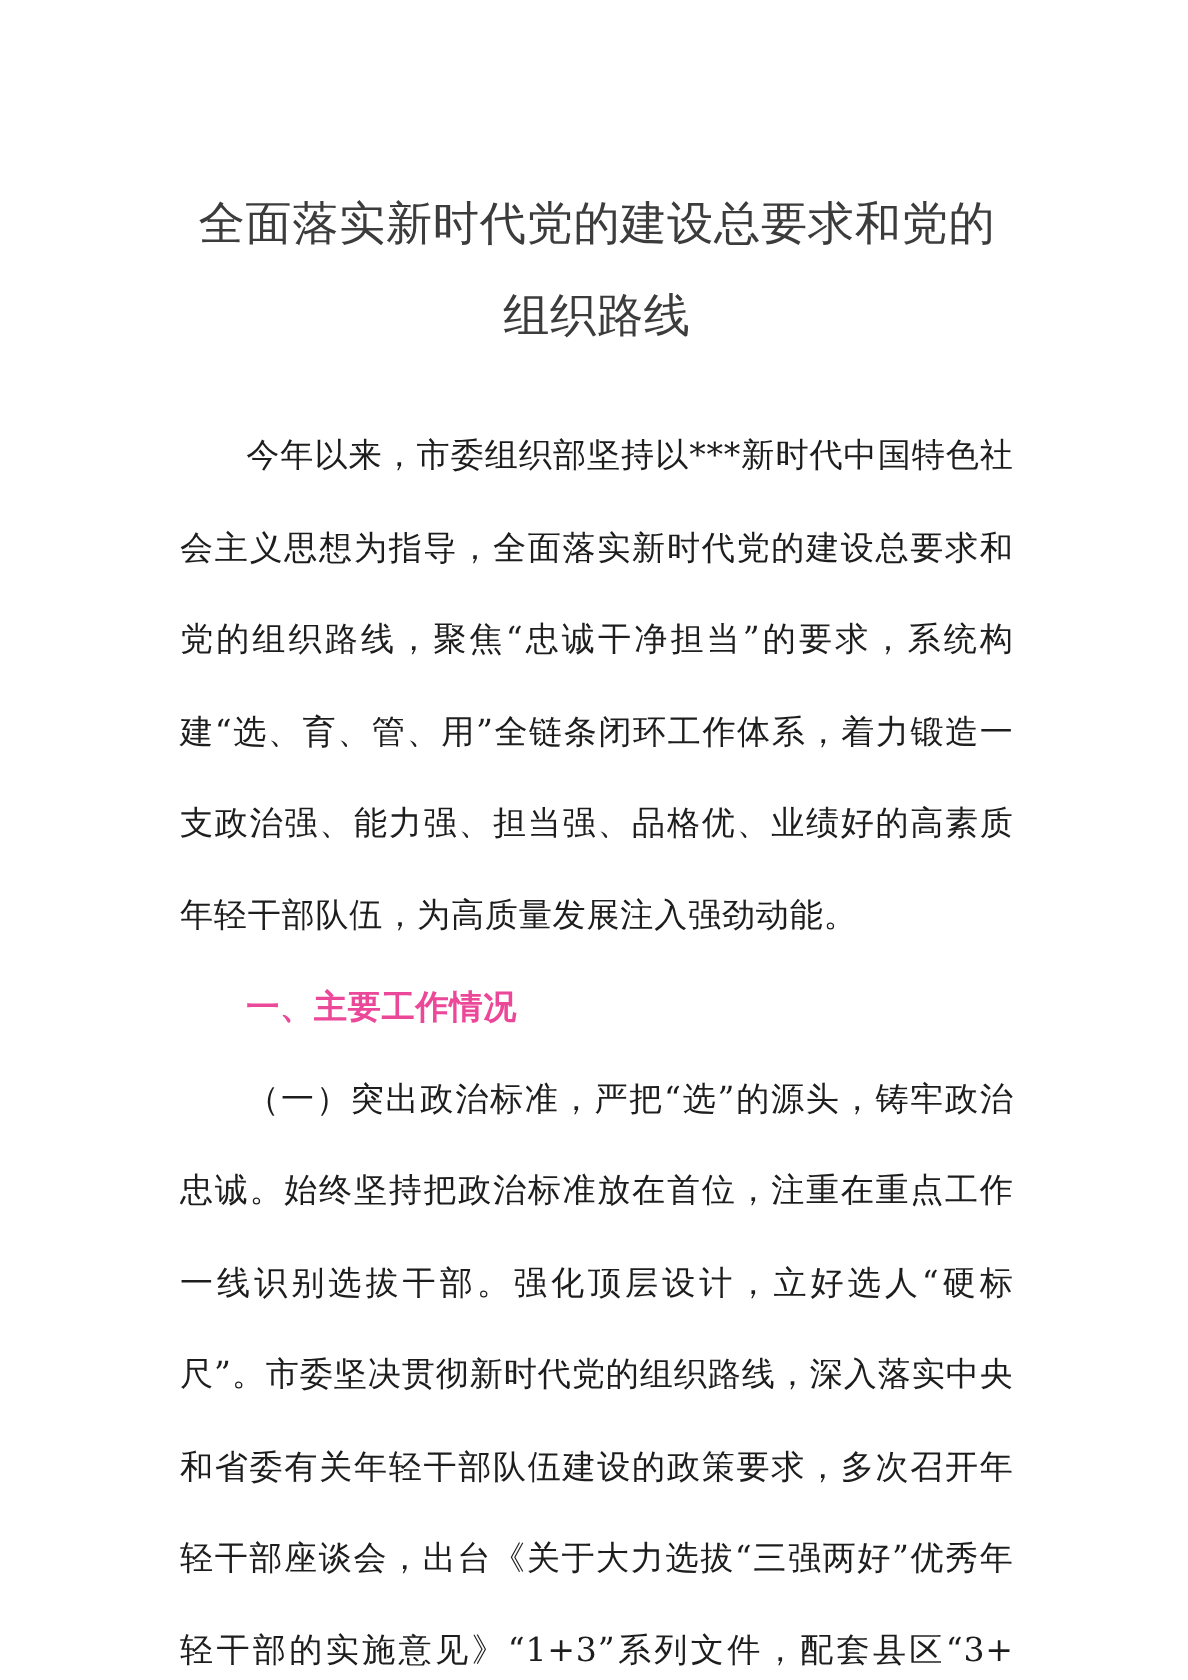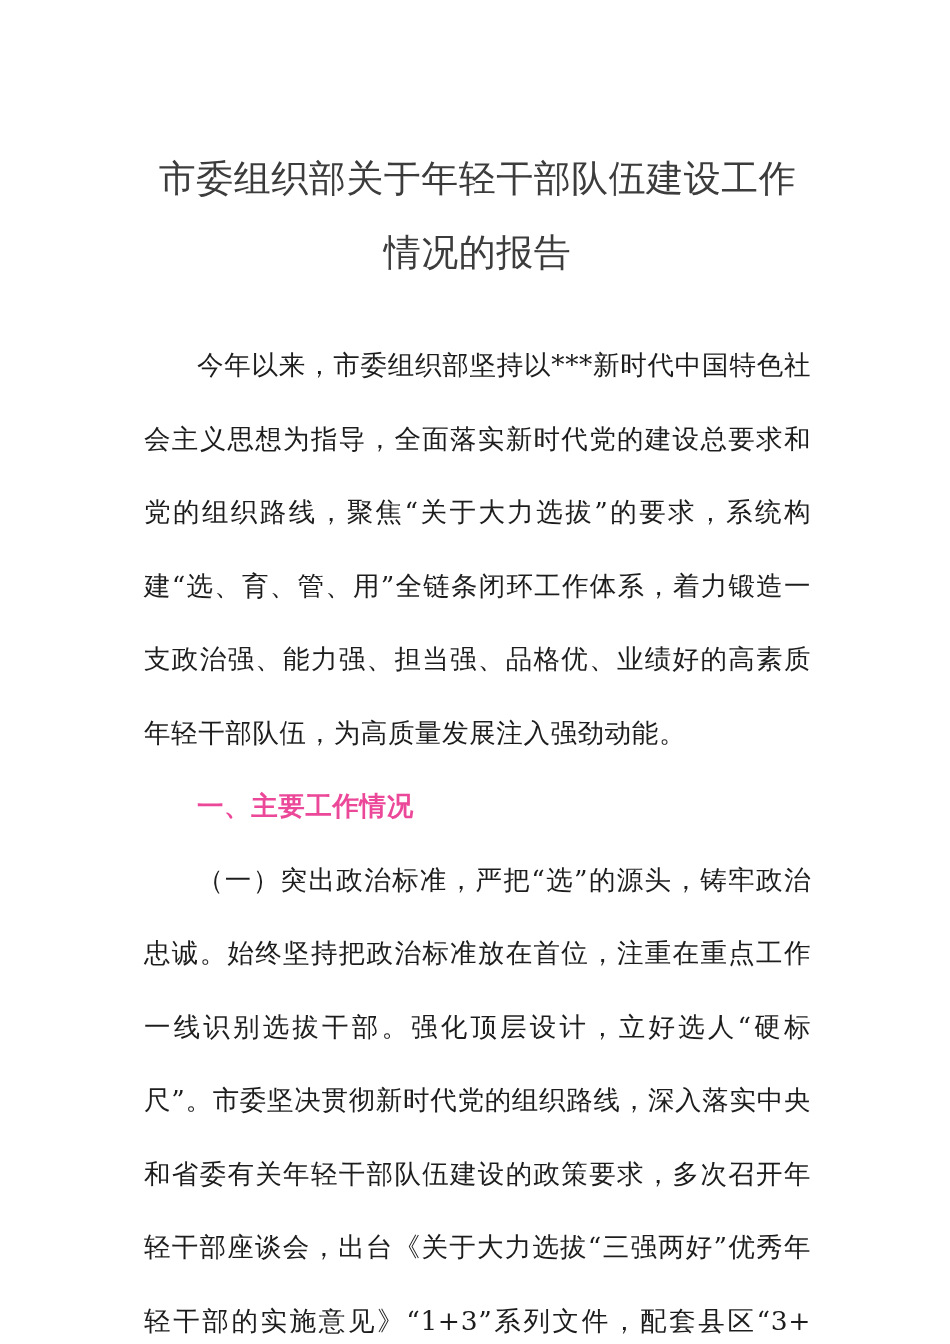--- a/index.html
+++ b/index.html
@@ -80,24 +80,24 @@
   }
 </style>
 </head>
 <body>
 
 <div id="page">
   <div id="content">
 
     <div class="title-spacer-top"></div>
 
-    <h1 class="doc-title">市委组织部关于年轻干部队伍建设工作情况的报告</h1>
+    <h1 class="doc-title">全面落实新时代党的建设总要求和党的组织路线</h1>
 
     <div class="title-spacer-bottom"></div>
 
-    <p class="para">今年以来，市委组织部坚持以***新时代中国特色社会主义思想为指导，全面落实新时代党的建设总要求和党的组织路线，聚焦“关于大力选拔”的要求，系统构建“选、育、管、用”全链条闭环工作体系，着力锻造一支政治强、能力强、担当强、品格优、业绩好的高素质年轻干部队伍，为高质量发展注入强劲动能。</p>
+    <p class="para">今年以来，市委组织部坚持以***新时代中国特色社会主义思想为指导，全面落实新时代党的建设总要求和党的组织路线，聚焦“忠诚干净担当”的要求，系统构建“选、育、管、用”全链条闭环工作体系，着力锻造一支政治强、能力强、担当强、品格优、业绩好的高素质年轻干部队伍，为高质量发展注入强劲动能。</p>
 
     <p class="section-heading">一、主要工作情况</p>
 
     <p class="para last-clipped">（一）突出政治标准，严把“选”的源头，铸牢政治忠诚。始终坚持把政治标准放在首位，注重在重点工作一线识别选拔干部。强化顶层设计，立好选人“硬标尺”。市委坚决贯彻新时代党的组织路线，深入落实中央和省委有关年轻干部队伍建设的政策要求，多次召开年轻干部座谈会，出台《关于大力选拔“三强两好”优秀年轻干部的实施意见》“1+3”系列文件，配套县区“3+n”选拔计</p>
 
   </div>
 </div>
 
 </body></html>

